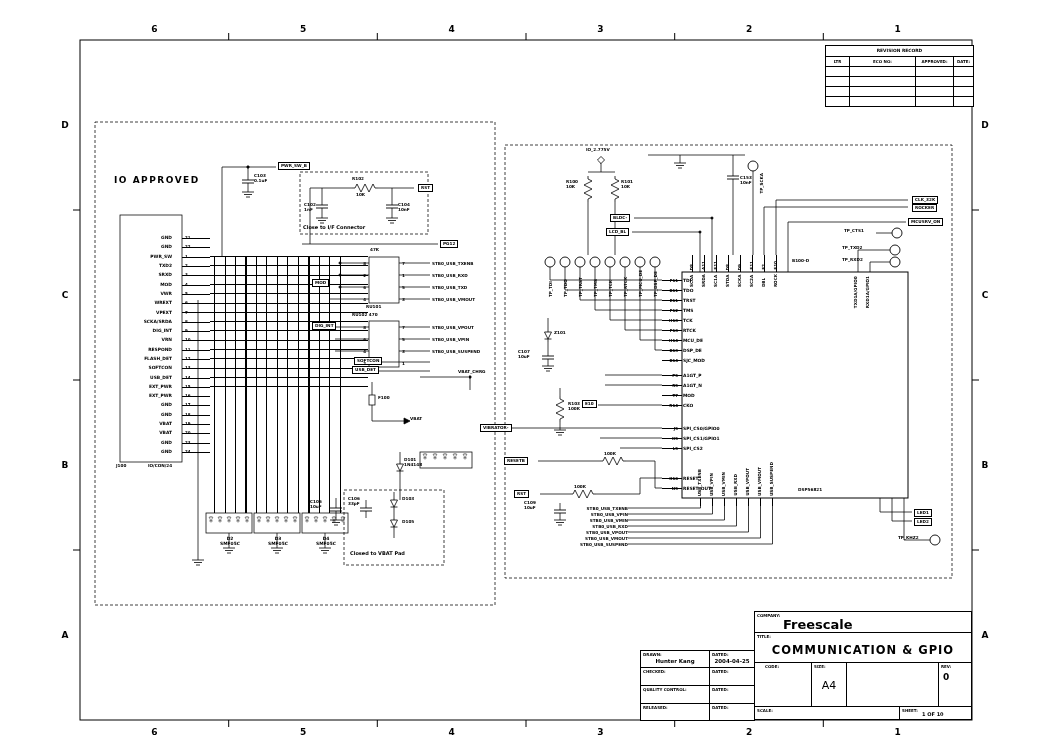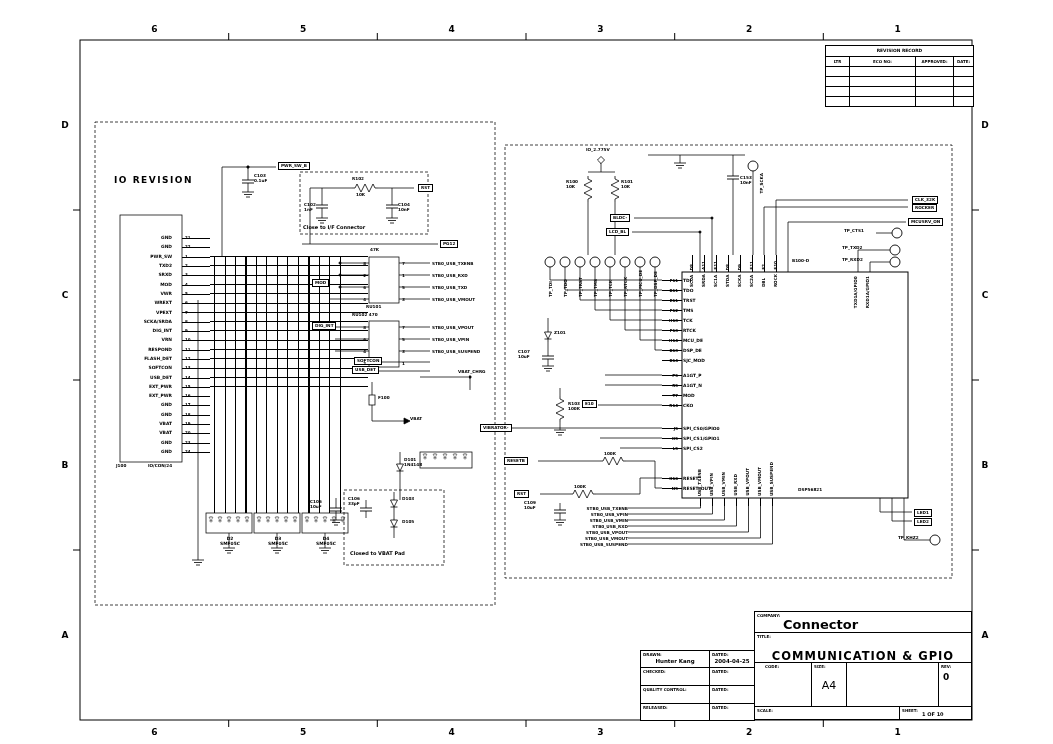--- a/index.html
+++ b/index.html
@@ -390,21 +390,21 @@
         </div>
         <div class="rgrid">
           <span></span>
           <span></span>
           <span></span>
           <span></span>
         </div>
       </div>
 </div>
 
-<div class="lb h1" style="left:114px;top:178px">IO REVISION</div>
+<div class="lb h1" style="left:114px;top:178px">IO APPROVED</div>
 <div class="port" style="left:278px;top:162px">PWR_SW_B</div>
 <div class="lb s4" style="left:254px;top:174px">
   <span>C103</span>
       <span>0.1uF</span>
     </div>
 <div class="lb" style="left:303px;top:225px">Close to I/F Connector</div>
 <div class="lb s4" style="left:352px;top:177px">R102</div>
 <div class="lb s4" style="left:356px;top:193px">10K</div>
 <div class="lb s4" style="left:304px;top:203px">
   <span>C102</span>
@@ -822,25 +822,25 @@
     </div>
 <div class="cell" style="left:640px;top:703px;width:70px;height:18px">
   <span class="tl">RELEASED:</span>
     </div>
 <div class="cell" style="left:709px;top:703px;width:46px;height:18px">
   <span class="tl">DATED:</span>
     </div>
 
 <div class="cell" style="left:754px;top:611px;width:218px;height:22px">
   <span class="tl">COMPANY:</span>
-  <div style="margin-top:5px;padding-left:28px;font-weight:700;font-size:13px">Connector</div>
+  <div style="margin-top:5px;padding-left:28px;font-weight:700;font-size:13px">Freescale</div>
     </div>
 <div class="cell" style="left:754px;top:632px;width:218px;height:31px">
   <span class="tl">TITLE:</span>
-  <div style="margin-top:16px;text-align:center;font-weight:700;font-size:11.5px;letter-spacing:1px">COMMUNICATION &amp; GPIO</div>
+  <div style="margin-top:10px;text-align:center;font-weight:700;font-size:11.5px;letter-spacing:1px">COMMUNICATION &amp; GPIO</div>
     </div>
 <div class="cell" style="left:754px;top:662px;width:58px;height:45px">
   <span class="tl" style="left:10px">CODE:</span>
     </div>
 <div class="cell" style="left:811px;top:662px;width:36px;height:45px">
   <span class="tl">SIZE:</span>
   <div style="margin-top:16px;text-align:center;font-weight:400;font-size:11px">A4</div>
     </div>
 <div class="cell" style="left:938px;top:662px;width:34px;height:45px">
   <span class="tl">REV:</span>

